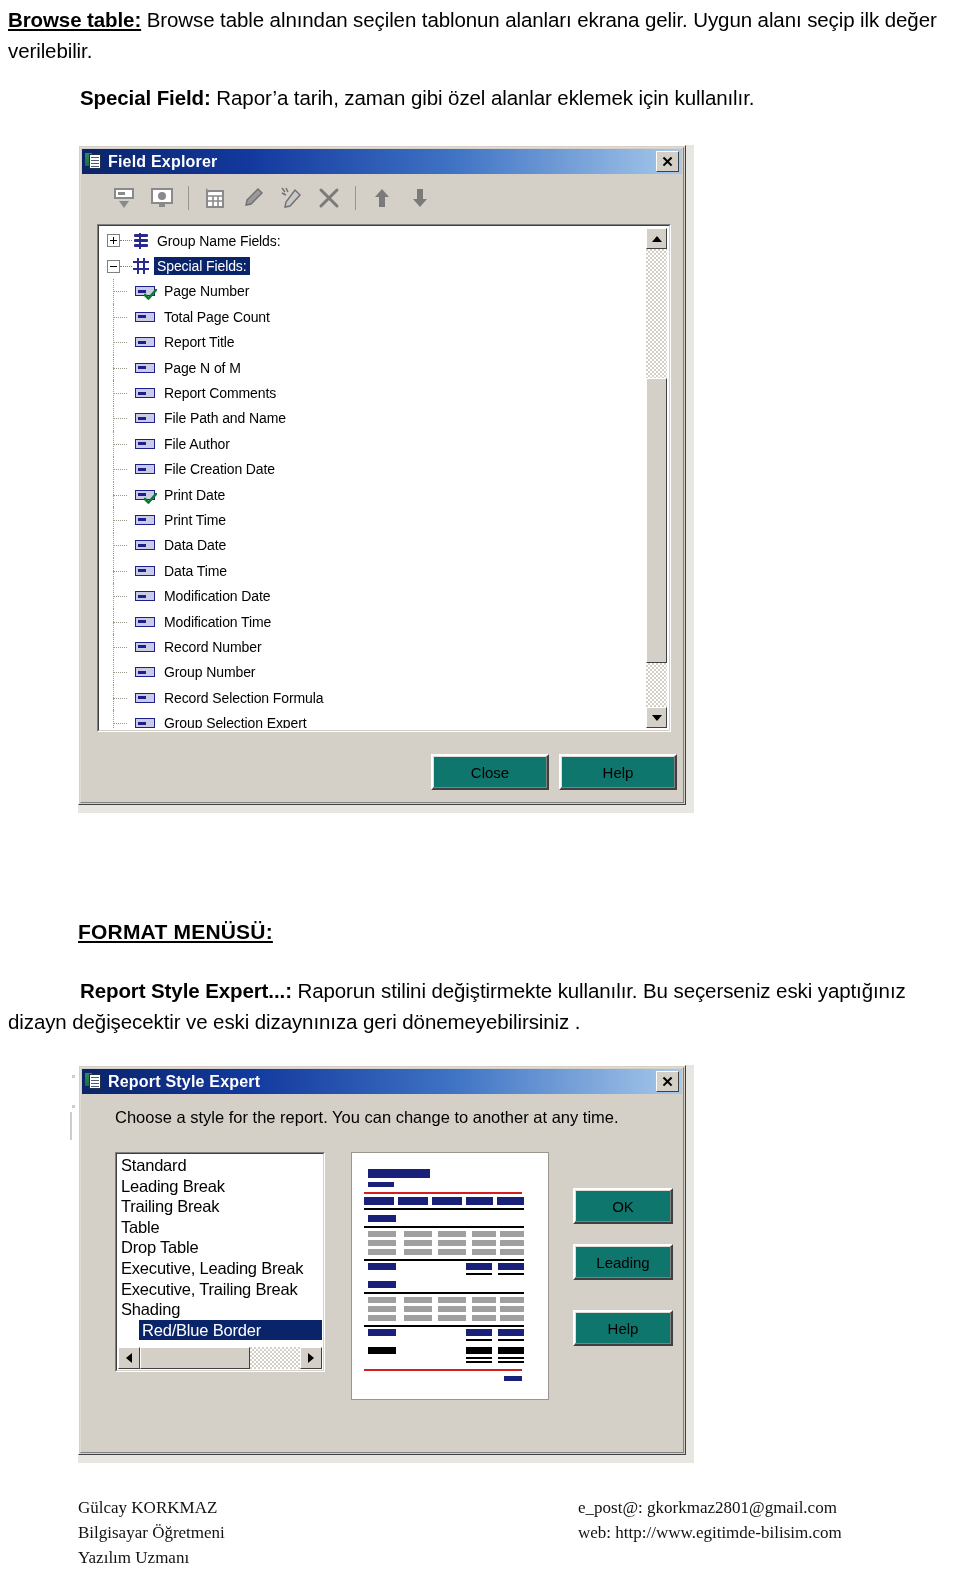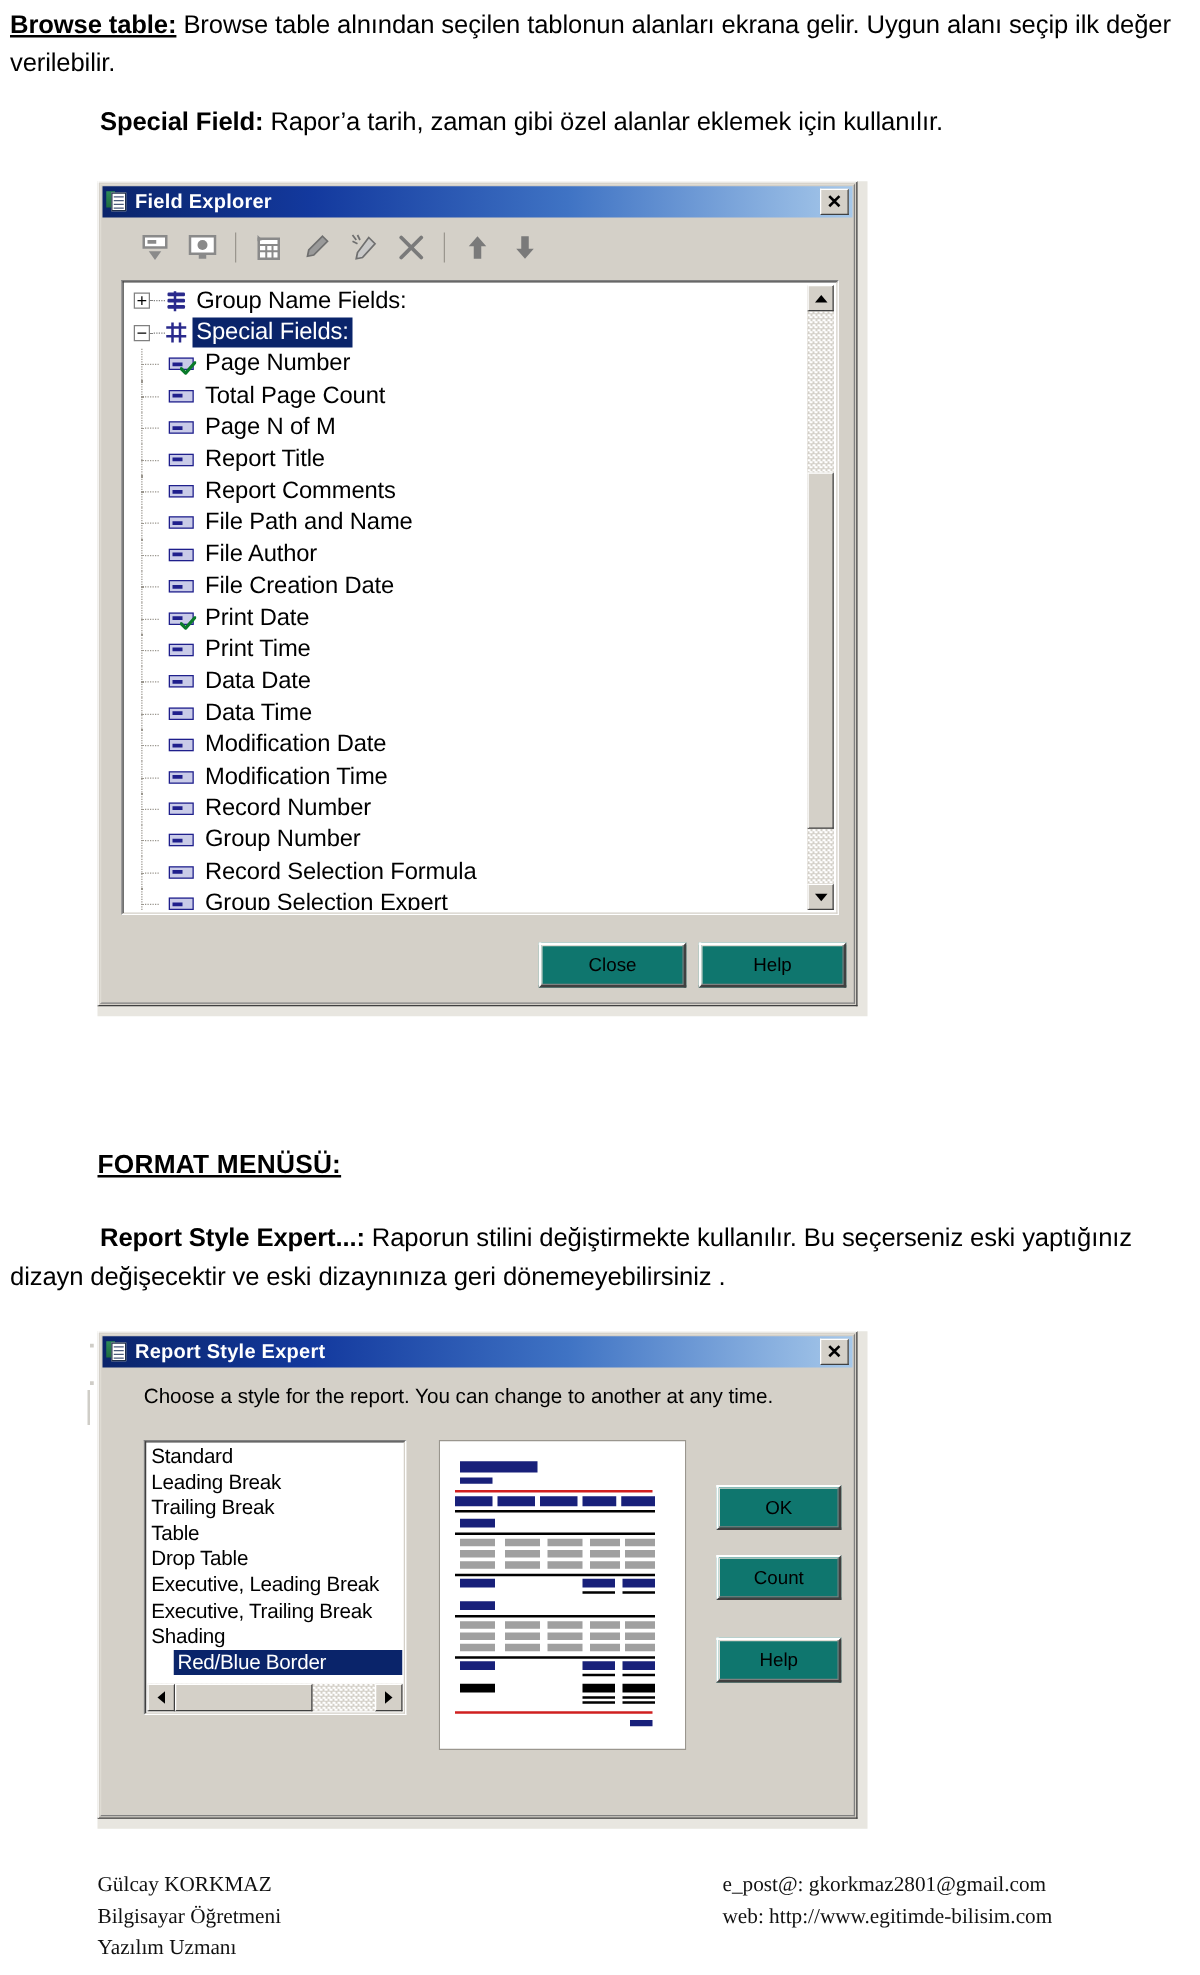--- a/index.html
+++ b/index.html
@@ -123,21 +123,21 @@
     border-top:1px solid #404040; border-left:1px solid #404040;
     border-right:1px solid #d4d0c8; border-bottom:1px solid #d4d0c8;
     pointer-events:none;
   }
   #fe-tree {
     position:absolute; left:3px; top:3px; right:24px; bottom:3px;
     overflow:hidden;
   }
   .trow { height:25.4px; display:flex; align-items:center; position:relative; white-space:nowrap; }
   .trow .tlabel {
-    font-size:19px; color:#000; margin-left:7px;
+    font-size:14px; color:#000; margin-left:7px;
     font-family:"Liberation Sans", sans-serif; letter-spacing:-0.1px;
   }
   .trow.selected .tlabel { background:#0a246a; color:#fff; padding:1px 3px; margin-left:4px; }
 
   .expander {
     width:13px; height:13px; background:#fff; border:1px solid #808080;
     position:relative; flex:0 0 13px; margin-left:6px; cursor:default;
   }
   .expander::before { content:""; position:absolute; left:2px; top:5px; width:7px; height:1px; background:#000; }
   .expander.plus::after { content:""; position:absolute; left:5px; top:2px; width:1px; height:7px; background:#000; }
@@ -405,28 +405,28 @@
           <span class="ic-field">
             <span class="box"></span>
           </span>
           <span class="tlabel">Total Page Count</span>
         </div>
         <div class="trow">
           <span class="indent"></span>
           <span class="ic-field">
             <span class="box"></span>
           </span>
+          <span class="tlabel">Report Title</span>
+        </div>
+        <div class="trow">
+          <span class="indent"></span>
+          <span class="ic-field">
+            <span class="box"></span>
+          </span>
           <span class="tlabel">Page N of M</span>
-        </div>
-        <div class="trow">
-          <span class="indent"></span>
-          <span class="ic-field">
-            <span class="box"></span>
-          </span>
-          <span class="tlabel">Report Title</span>
         </div>
         <div class="trow">
           <span class="indent"></span>
           <span class="ic-field">
             <span class="box"></span>
           </span>
           <span class="tlabel">Report Comments</span>
         </div>
         <div class="trow">
           <span class="indent"></span>
@@ -655,21 +655,21 @@
       <div class="pv rule" style="left:104px;top:192px; width:26px; height:1.5px;"></div>
       <div class="pv rule" style="left:136px;top:192px; width:26px; height:1.5px;"></div>
       <div class="pv rule" style="left:104px;top:196px; width:26px; height:1.5px;"></div>
       <div class="pv rule" style="left:136px;top:196px; width:26px; height:1.5px;"></div>
       <div class="pv red" style="left:2px;  top:204px; width:158px; height:2px;"></div>
       <div class="pv navy" style="left:142px;top:211px; width:18px; height:5px;"></div>
     </div>
   </div>
 
   <div class="btn btn-inner-shadow" id="rse-ok">OK</div>
-  <div class="btn btn-inner-shadow" id="rse-cancel">Count</div>
+  <div class="btn btn-inner-shadow" id="rse-cancel">Leading</div>
   <div class="btn btn-inner-shadow" id="rse-help">Help</div>
 </div>
 
 <div id="footer">
   <div class="f-left">
     <div>Gülcay KORKMAZ</div>
     <div>Bilgisayar Öğretmeni</div>
     <div>Yazılım Uzmanı</div>
   </div>
   <div class="f-right">

